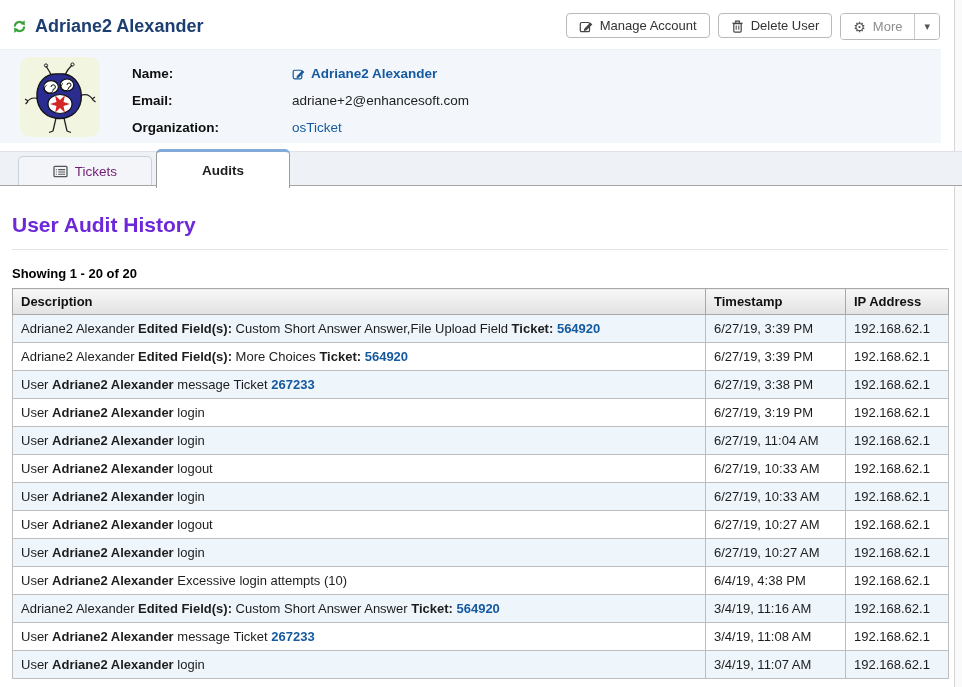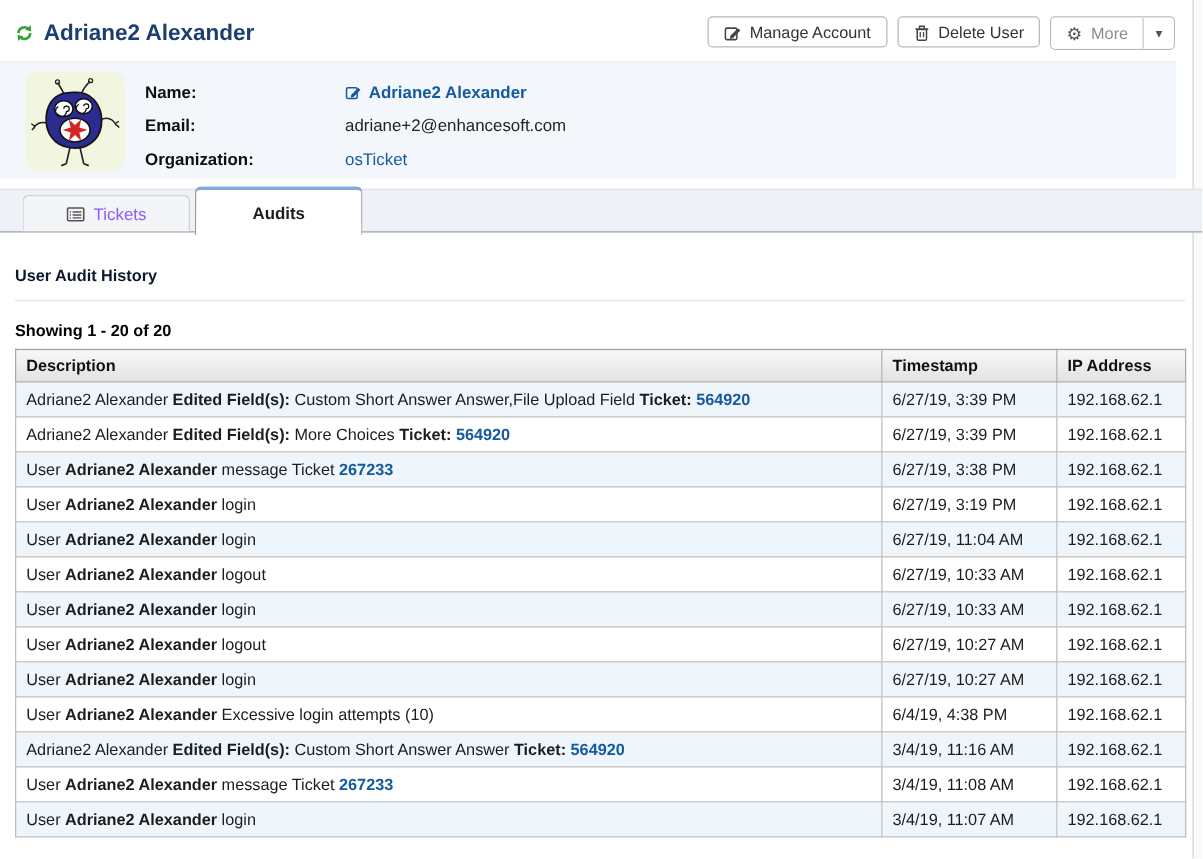--- a/index.html
+++ b/index.html
@@ -34,47 +34,47 @@
   .split .caret-btn { border:none; border-left:1px solid #c9c9c9; background:#fff; padding:0 9px; color:#555; font-size:11px; cursor:pointer; }
   .more-label { color:#8d8d8d;text-align:right; }
   .gear { font-size:14px; color:#555; line-height:1; }
 
   
   .profile {
     display:flex; width:941px; background:#f3f7fb; border-top:1px solid #edf1f5;
     margin-top:1px; padding:7px 0 7px 20px; height:94px;
   }
   .avatar { width:80px; height:80px; border-radius:10px; overflow:hidden; flex:none; }
-  .profile-grid { display:flex; flex:1; padding-left:16px; padding-top:3px; }
+  .profile-grid { display:flex; flex:1; padding-left:32px; padding-top:3px; }
   .pcol { width:50%; }
   .prow { display:flex; height:27px; align-items:center; font-size:13.5px; }
   .plabel { width:160px; font-weight:bold; color:#0f0f0f; }
   .pvalue { display:flex; align-items:center; gap:6px; }
   .name-link { font-weight:bold; }
 
   
   .tab-strip {
     margin-top:8px; background:#eef1f5; border-top:1px solid #dfe3e9;
     border-bottom:1px solid #a5a5a5; height:35px;
     display:flex; align-items:flex-end; padding-left:18px; position:relative;
   }
   .tab {
     width:134px; height:29px; display:flex; align-items:center; justify-content:center;
-    gap:7px; font-size:13.5px; color:#8b5cf6; background:#f3f5f8;
+    gap:7px; font-size:13.5px; color:#701a75; background:#f3f5f8;
     border:1px solid #ccd2d9; border-bottom:none; border-radius:5px 5px 0 0;
     margin-right:4px; cursor:pointer;
   }
   .tab.active {
     background:#fff; border:1px solid #9b9b9b; border-bottom:none;
     border-top:3px solid #83abd9; height:39px; margin-bottom:-3px;
     font-weight:bold; color:#1e1e1e; position:relative; z-index:2;text-align:right;
   }
 
   
-  .section-heading { margin:27px 12px 0; font-size:13px; font-weight:bold; color:#0f172a; }
+  .section-heading { margin:27px 12px 0; font-size:21px; font-weight:bold; color:#6d28d9; }
   .rule { border:none; border-top:1px solid #e4e4e4; margin:12px 14px 0 12px; }
   .showing { margin:16px 12px 7px; font-size:13px; font-weight:bold; color:#000; }
 
   table.audit { border-collapse:collapse; margin-left:12px; width:936px; font-size:13px; table-layout:fixed; }
   .audit th, .audit td { border:1px solid #bdbdbd; overflow:hidden; white-space:nowrap; }
   .audit thead th {
     background:linear-gradient(#f7f7f7,#e2e2e2); border-color:#a8a8a8;
     text-align:left; padding:5px 8px; font-size:13px; color:#111;
   }
   .audit td { padding:6px 8px; color:#1d1d1d; }

